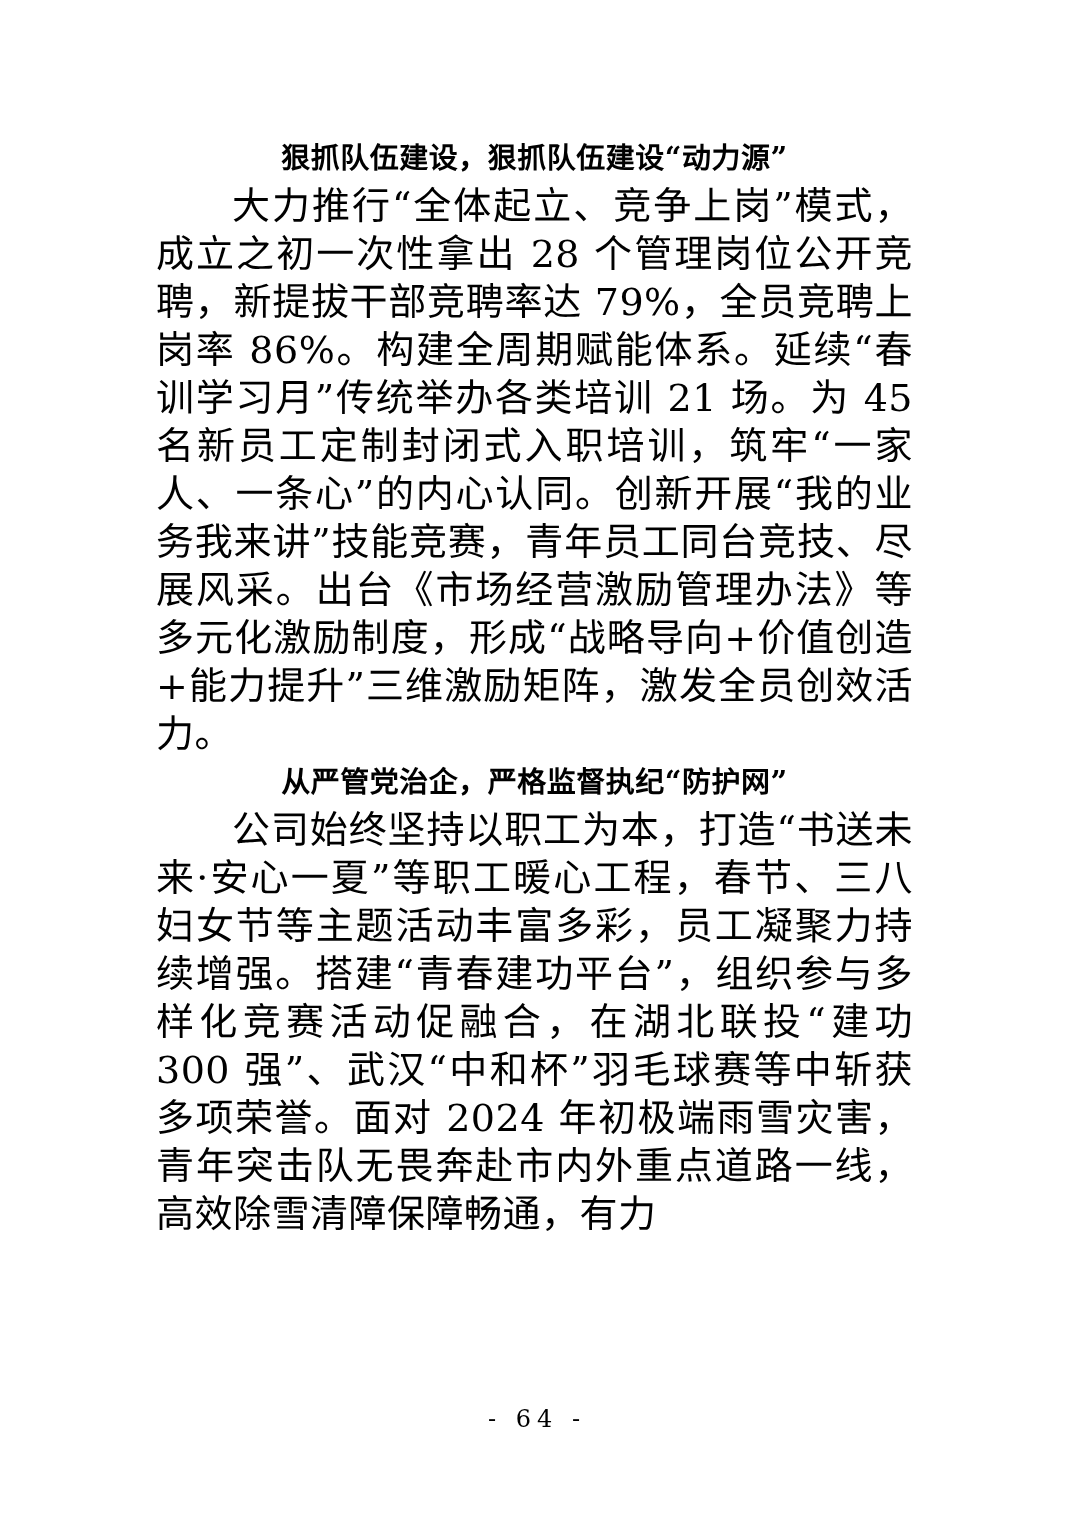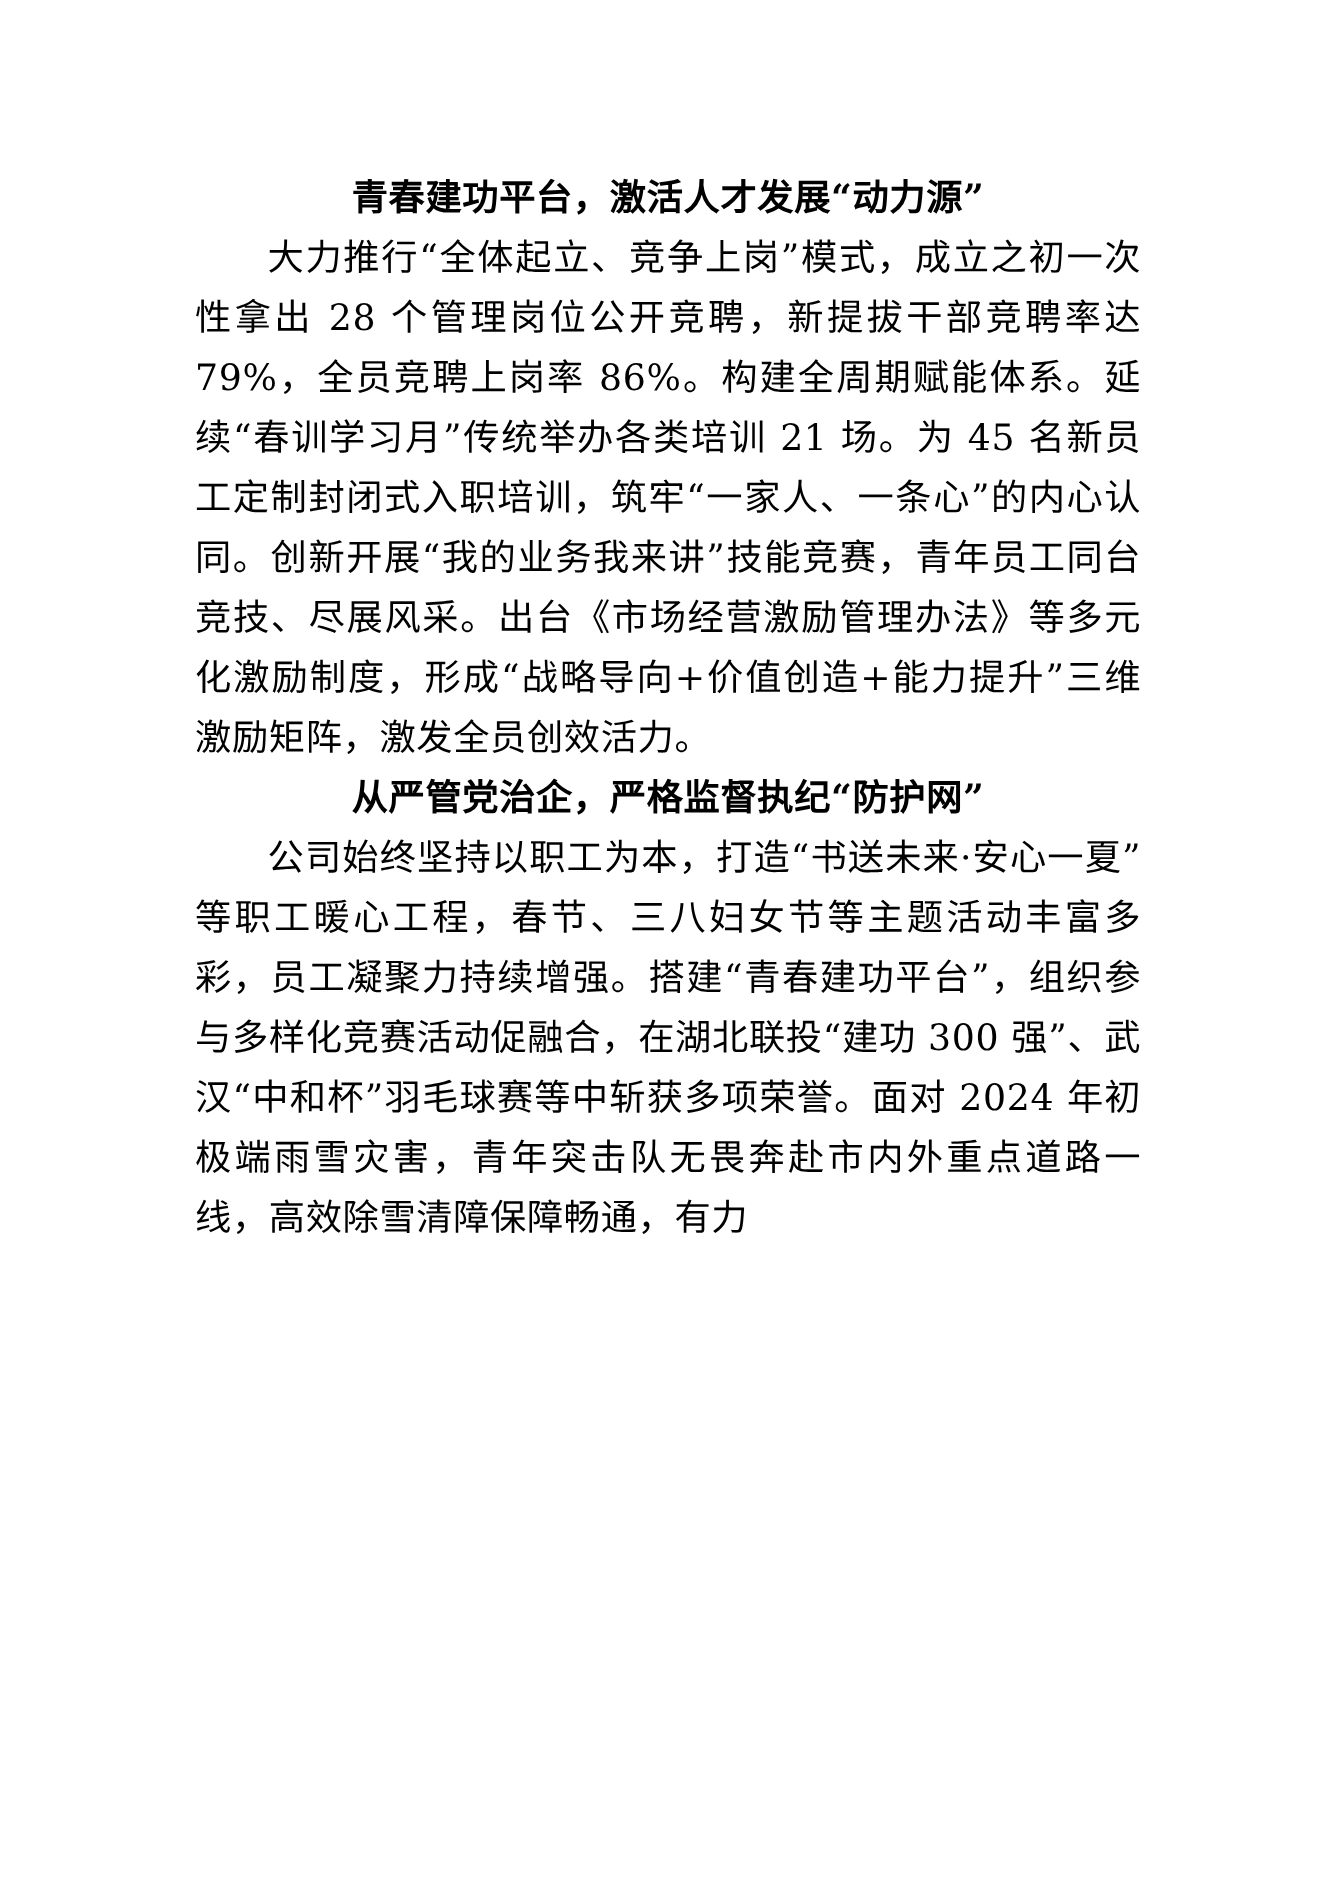--- a/index.html
+++ b/index.html
@@ -23,21 +23,21 @@
     width: 757px;
   }
   .section-heading {
     font-size: 29px;
     font-weight: bold;
     line-height: 48px;
     text-align: center;
     letter-spacing: 0.5px;
   }
   .section-body {
-    font-size: 29px;
+    font-size: 38px;
     font-weight: normal;
     line-height: 48px;
     text-align: justify;
     text-justify: inter-ideograph;
     text-indent: 2em;
     letter-spacing: 0.5px;
   }
   .page-number {
     position: absolute;
     left: 0;
@@ -49,27 +49,28 @@
     color: #000000;
   }
 </style>
 </head>
 <body>
 
 <div class="page">
   <main class="content">
 
     <section class="doc-section">
-      <h2 class="section-heading">青春建功平台，激活人才发展“动力源”</h2>
+      <h2 class="section-heading">狠抓队伍建设，狠抓队伍建设“动力源”</h2>
       <p class="section-body">大力推行“全体起立、竞争上岗”模式，成立之初一次性拿出 28 个管理岗位公开竞聘，新提拔干部竞聘率达 79%，全员竞聘上岗率 86%。构建全周期赋能体系。延续“春训学习月”传统举办各类培训 21 场。为 45 名新员工定制封闭式入职培训，筑牢“一家人、一条心”的内心认同。创新开展“我的业务我来讲”技能竞赛，青年员工同台竞技、尽展风采。出台《市场经营激励管理办法》等多元化激励制度，形成“战略导向+价值创造+能力提升”三维激励矩阵，激发全员创效活力。</p>
     </section>
 
     <section class="doc-section">
       <h2 class="section-heading">从严管党治企，严格监督执纪“防护网”</h2>
     </section>
 
     <section class="doc-section">
       <p class="section-body">公司始终坚持以职工为本，打造“书送未来·安心一夏”等职工暖心工程，春节、三八妇女节等主题活动丰富多彩，员工凝聚力持续增强。搭建“青春建功平台”，组织参与多样化竞赛活动促融合，在湖北联投“建功 300 强”、武汉“中和杯”羽毛球赛等中斩获多项荣誉。面对 2024 年初极端雨雪灾害，青年突击队无畏奔赴市内外重点道路一线，高效除雪清障保障畅通，有力</p>
     </section>
 
   </main>
 
+  <footer class="page-number">- 64 -</footer>
 </div>
 
 </body></html>

